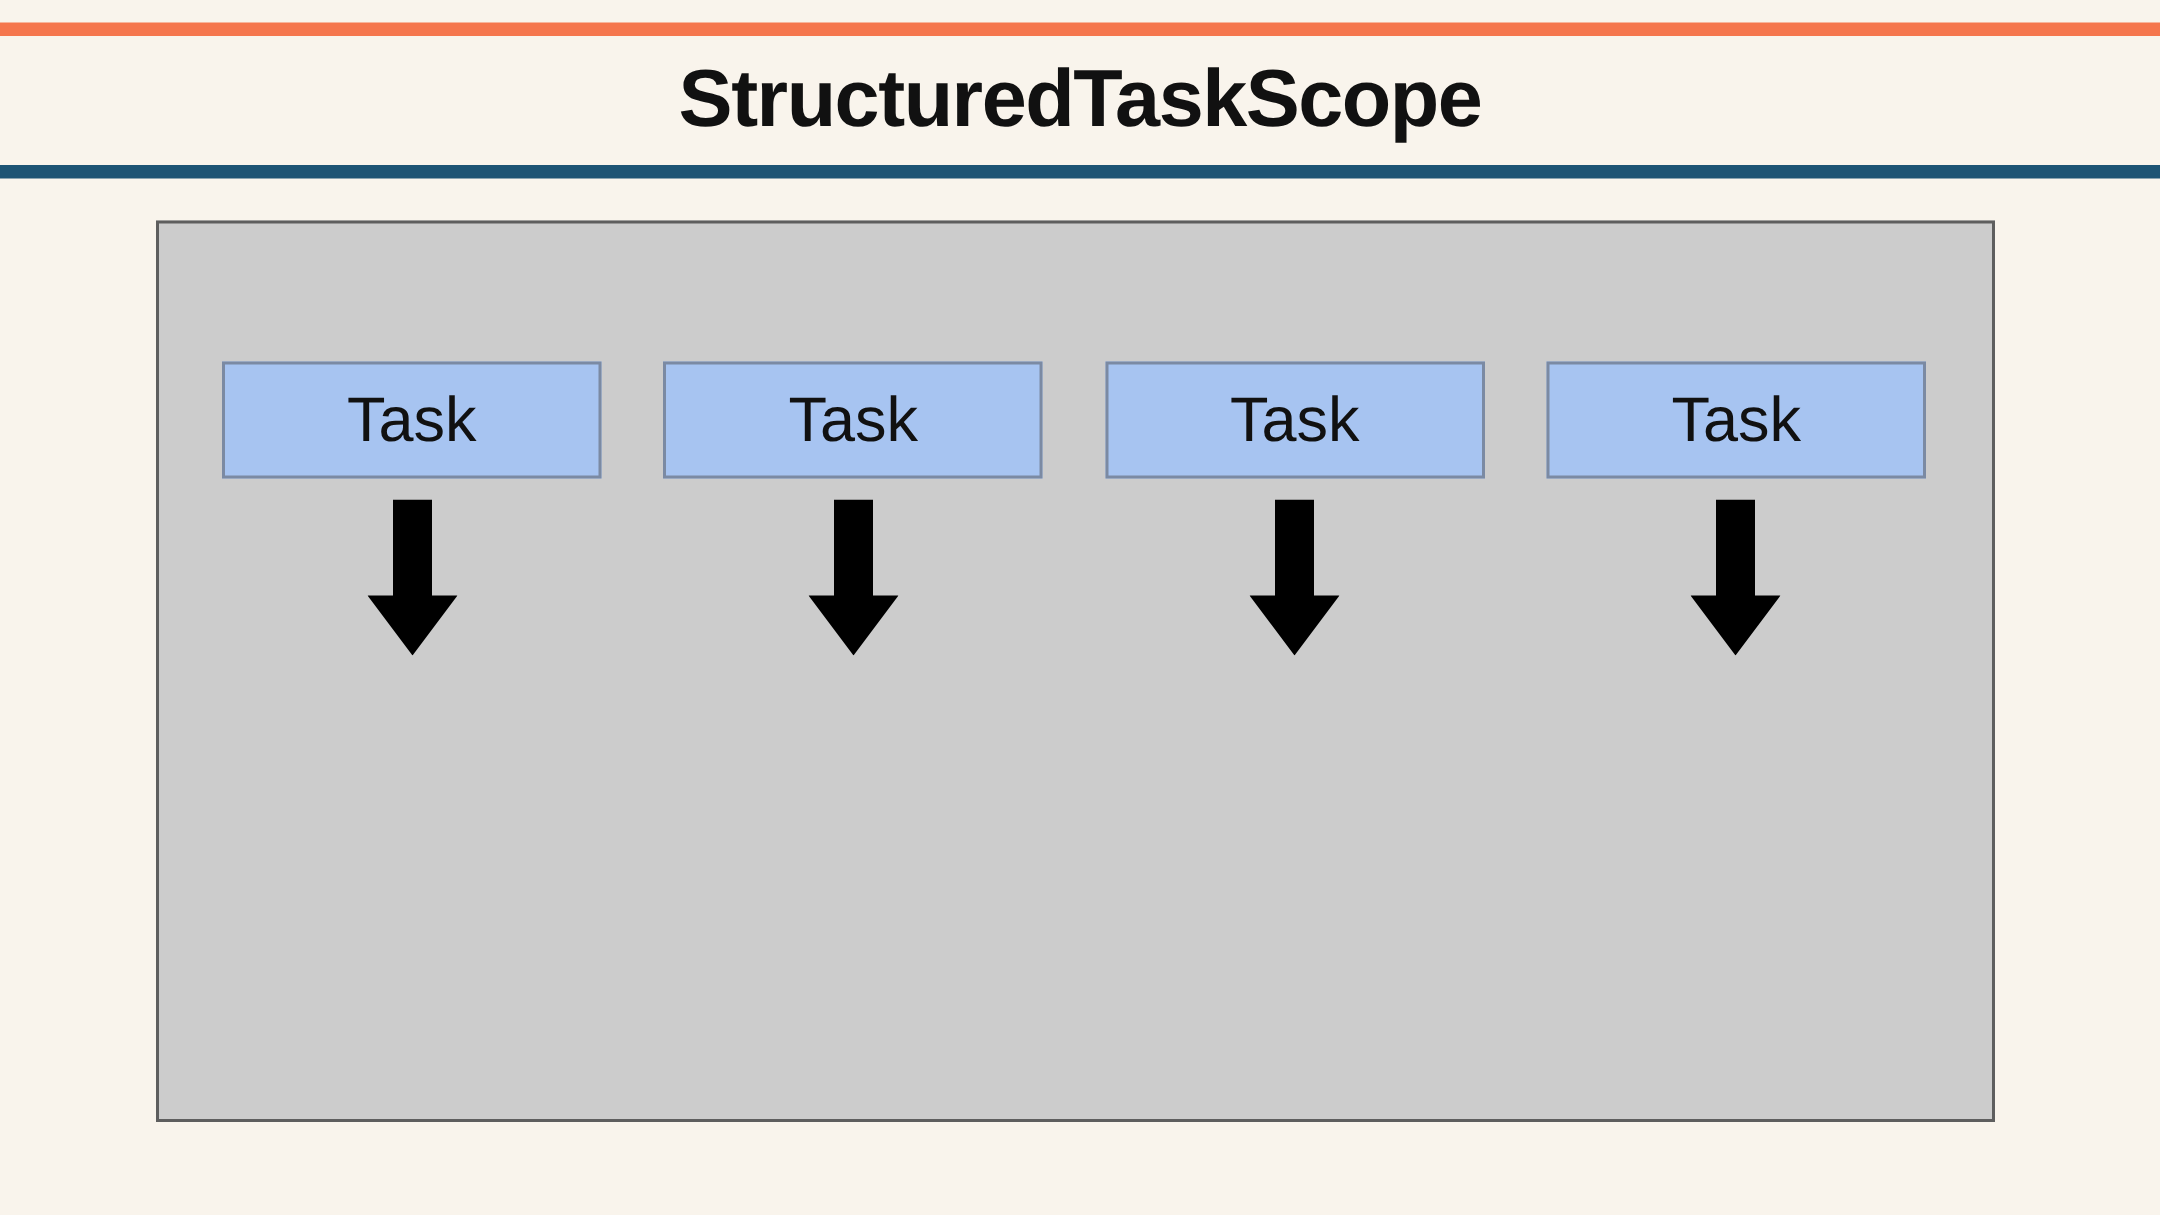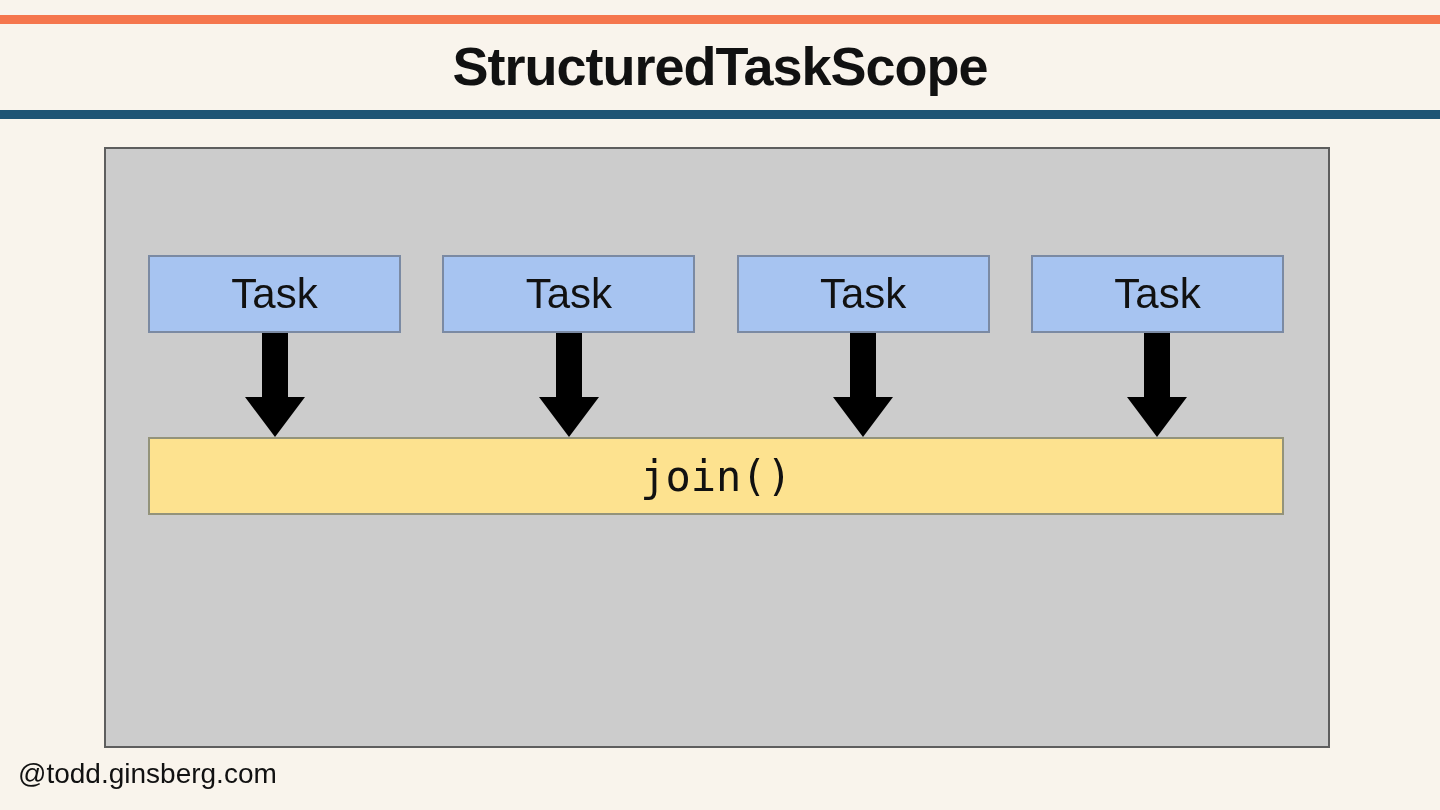--- a/index.html
+++ b/index.html
@@ -45,21 +45,21 @@
   .scope-box{
     position:absolute;left:104px;top:147px;width:1226px;height:601px;
     background:var(--scope-fill);
     border:2px solid var(--scope-border);
   }
   .scope-label{
     position:absolute;left:16px;top:18px;
     font-size:42px;font-weight:400;color:var(--text);
   }
   .tasks-row{
-    position:absolute;left:42px;top:106px;width:1136px;height:78px;
+    position:absolute;left:42px;top:92px;width:1136px;height:78px;
     display:flex;justify-content:space-between;
   }
   .task-box{
     width:253px;height:78px;
     background:var(--task-fill);
     border:2px solid var(--task-border);
     display:flex;align-items:center;justify-content:center;
     font-size:42px;color:var(--text);
   }
   .arrows-row{
@@ -120,18 +120,16 @@
           <polygon points="17,0 43,0 43,64 60,64 30,104 0,64 17,64" fill="var(--arrow)"></polygon>
         </svg>
       </div>
       <div class="arrow-slot">
         <svg width="60" height="104" viewBox="0 0 60 104" aria-hidden="true">
           <polygon points="17,0 43,0 43,64 60,64 30,104 0,64 17,64" fill="var(--arrow)"></polygon>
         </svg>
       </div>
     </div>
 
-    <div class="join-box">join()</div>
   </div>
 
-  <div class="footer">@todd.ginsberg.com</div>
 
 </div>
 
 </body></html>

